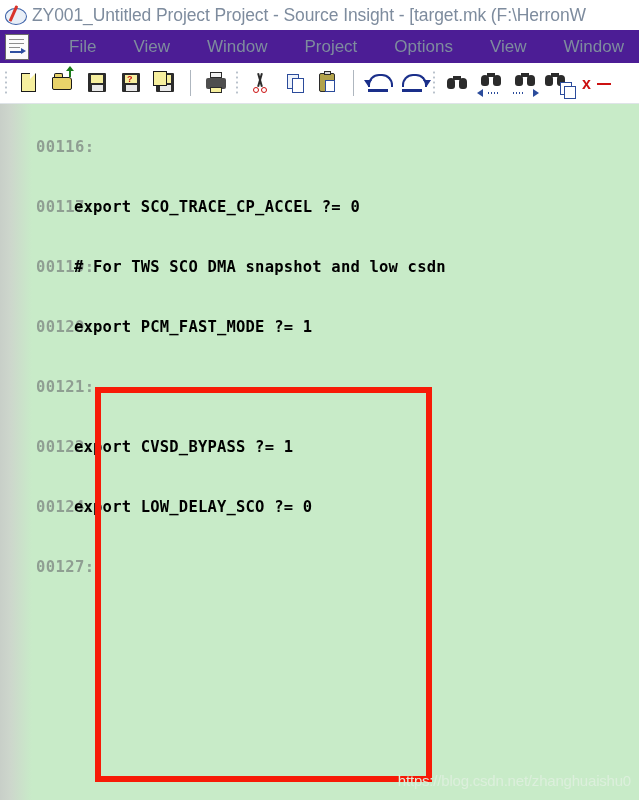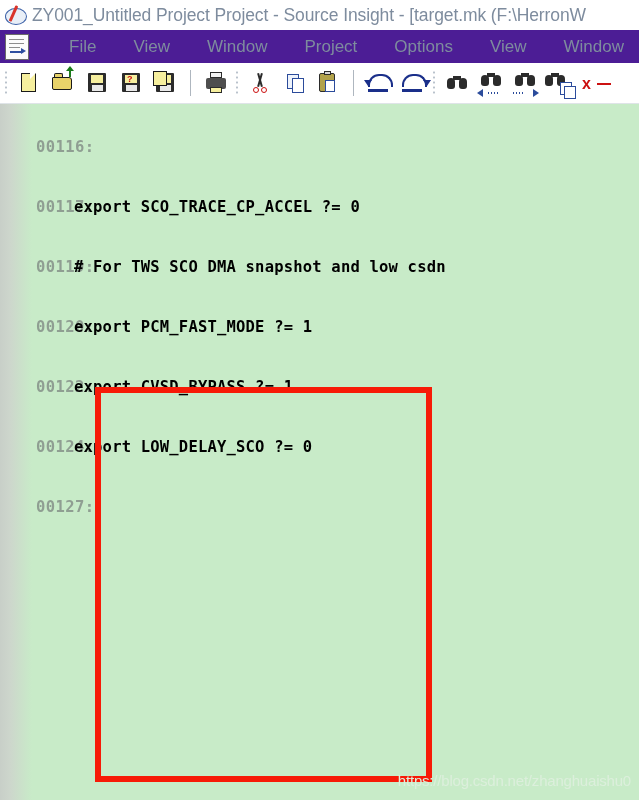--- a/index.html
+++ b/index.html
@@ -547,20 +547,21 @@
 </div>
 
 <div class="editor">
   <div class="gutter"></div>
 
   <div class="code">
     <span class="ln-row"><span class="ln">00116:</span><span class="src"></span></span>
     <span class="ln-row"><span class="ln">00117:</span><span class="src">export SCO_TRACE_CP_ACCEL ?= 0</span></span>
     <span class="ln-row"><span class="ln">00119:</span><span class="src"># For TWS SCO DMA snapshot and low csdn</span></span>
     <span class="ln-row"><span class="ln">00120:</span><span class="src">export PCM_FAST_MODE ?= 1</span></span>
+    <span class="ln-row"><span class="ln">00121:</span><span class="src"></span></span>
     <span class="ln-row"><span class="ln">00122:</span><span class="src">export CVSD_BYPASS ?= 1</span></span>
     <span class="ln-row"><span class="ln">00124:</span><span class="src">export LOW_DELAY_SCO ?= 0</span></span>
     <span class="ln-row"><span class="ln">00127:</span><span class="src"></span></span>
     
     
     
     
     
     
     

